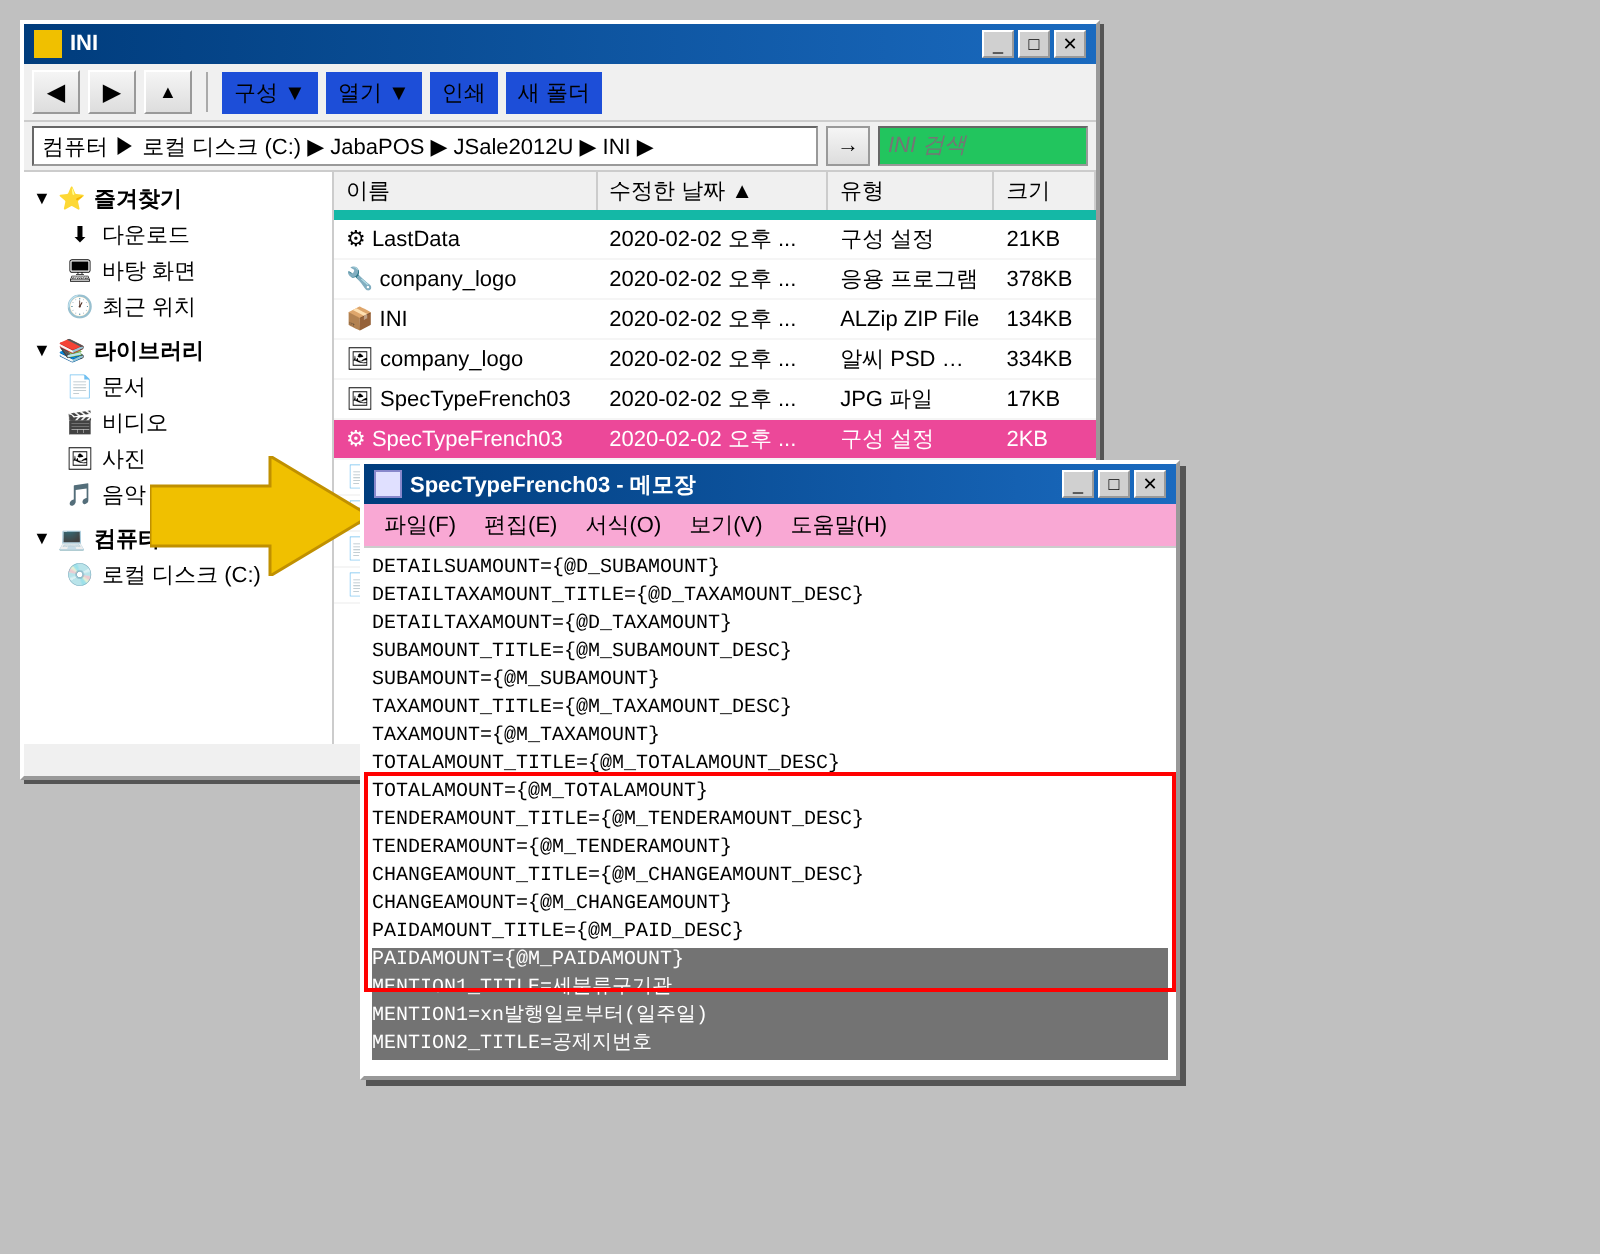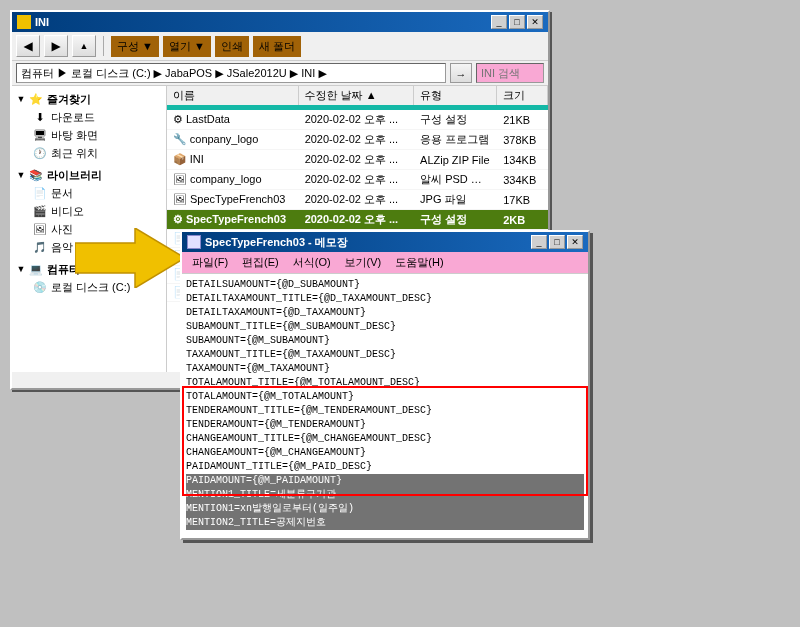--- a/index.html
+++ b/index.html
@@ -74,21 +74,21 @@
       padding: 3px 4px;
       background: #f0f0f0;
       border-bottom: 1px solid #ccc;
       gap: 4px;
     }
     .toolbar-btn {
       display: flex;
       align-items: center;
       gap: 2px;
       padding: 2px 5px;
-      background: #a16207;
+      background: #1d4ed8;
       border: 1px solid transparent;
       cursor: pointer;
       font-size: 11px;
       text-align: center;
     }
     .toolbar-separator {
       width: 1px;
       height: 20px;
       background: #aaa;
       margin: 0 3px;
@@ -120,28 +120,29 @@
       flex: 1;
       height: 20px;
       border: 1px solid #999;
       border-top: 1px solid #666;
       border-left: 1px solid #666;
       background: white;
       padding: 0 4px;
       font-size: 11px;
     }
     .search-input {
-      width: 68px;
+      width: 105px;
       height: 20px;
       border: 1px solid #999;
       border-top: 1px solid #666;
       border-left: 1px solid #666;
-      background: #f9a8d4;
+      background: #22c55e;
       padding: 0 4px;
       font-size: 11px;
+      font-style: italic;
     }
     .go-btn {
       width: 22px;
       height: 20px;
       background: linear-gradient(to bottom, #f5f5f5, #ddd);
       border: 1px solid #999;
       cursor: pointer;
       font-size: 11px;
       display: flex;
       align-items: center;
@@ -227,21 +228,21 @@
 
     .file-row {
       display: flex;
       align-items: center;
       padding: 1px 0;
       border-bottom: 1px solid #f5f5f5;
       cursor: pointer;
       font-size: 11px;
       justify-content: flex-end;
     }
-    .file-row.selected { background: #4d7c0f; color: white; font-weight: bold; }
+    .file-row.selected { background: #ec4899; color: white; }
     .file-cell {
       padding: 1px 6px;
       overflow: hidden;
       text-overflow: ellipsis;
       white-space: nowrap;
     }
 
     
     .arrow-overlay {
       position: absolute;

